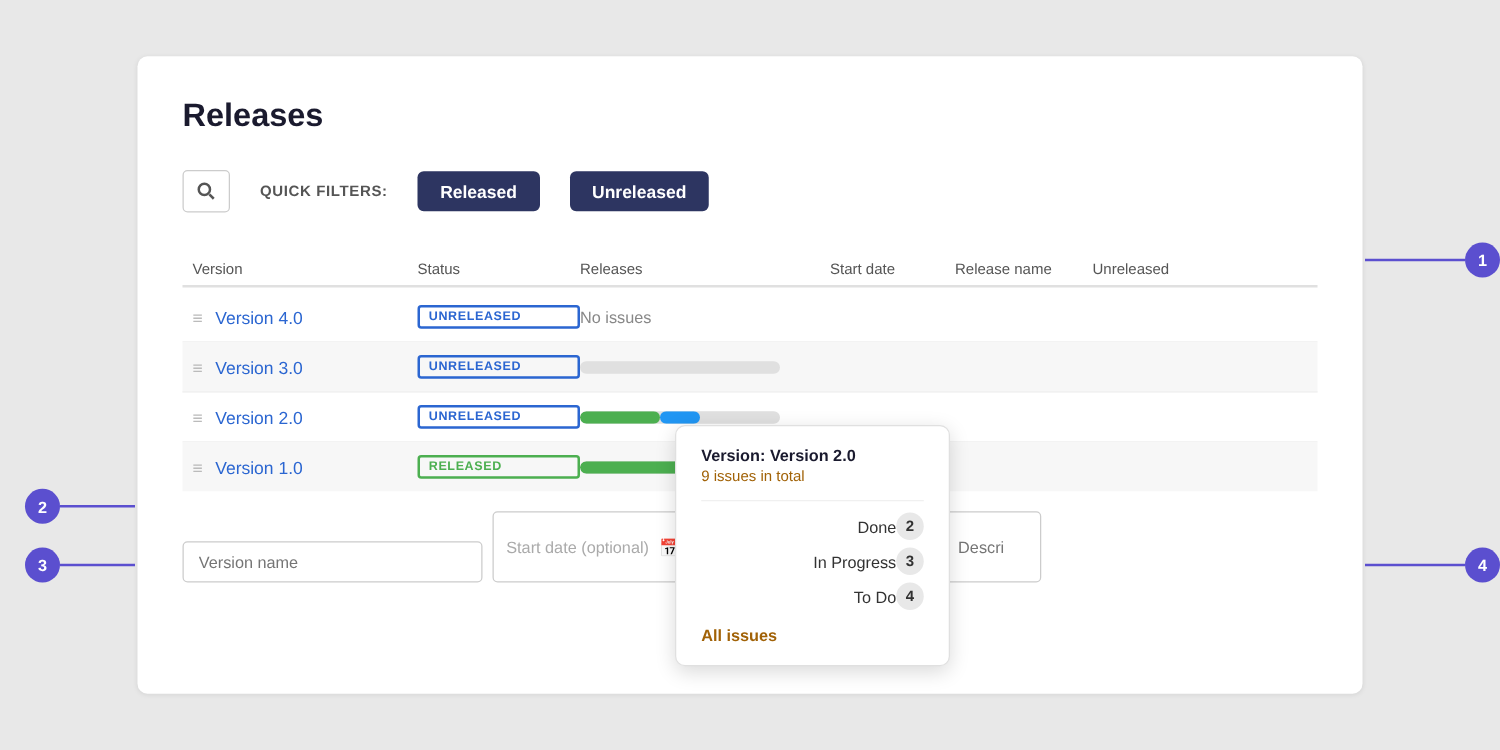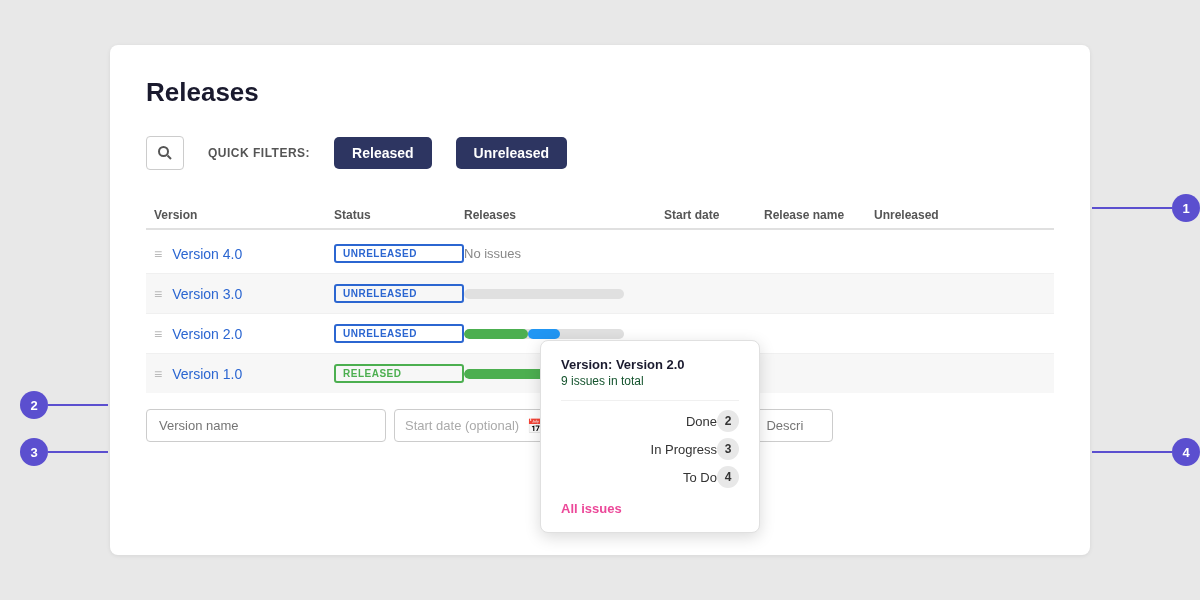--- a/index.html
+++ b/index.html
@@ -88,21 +88,21 @@
     .table-section { width: 100%; }
     .table-header {
       display: grid;
       grid-template-columns: 180px 130px 200px 100px 110px 1fr;
       padding: 6px 8px;
       border-bottom: 2px solid #e0e0e0;
       margin-bottom: 4px;
     }
     .col-header {
       font-size: 12px;
-      font-weight: 700;
+      font-weight: 400;
       color: #555;
     }
     .table-row {
       display: grid;
       grid-template-columns: 180px 130px 200px 100px 110px 1fr;
       padding: 10px 8px;
       border-bottom: 1px solid #f0f0f0;
       align-items: center;
       position: relative;
     }
@@ -198,21 +198,21 @@
       top: 295px;
     }
     .tooltip-title {
       font-size: 13px;
       font-weight: 700;
       color: #1a1a2e;
       margin-bottom: 2px;
     }
     .tooltip-subtitle {
       font-size: 12px;
-      color: #14532d;
+      color: #a16207;
       margin-bottom: 12px;
     }
     .tooltip-row {
       display: flex;
       justify-content: flex-end;
       align-items: center;
       padding: 3px 0;
       font-size: 13px;
       color: #333;
     }
@@ -222,21 +222,21 @@
       border-radius: 50%;
       background: #e8e8e8;
       display: flex;
       align-items: center;
       justify-content: center;
       font-size: 12px;
       font-weight: 600;
       color: #333;
     }
     .tooltip-all-issues {
-      color: #ec4899;
+      color: #a16207;
       font-size: 13px;
       font-weight: 600;
       margin-top: 10px;
       cursor: pointer;
     }
     .tooltip-divider {
       border: none;
       border-top: 1px solid #f0f0f0;
       margin: 8px 0 6px 0;
     }
@@ -357,21 +357,21 @@
       <div class="progress-bar-wrap">
         <div class="progress-bar-fill progress-green" style="width:100%"></div>
       </div>
       <span></span>
       <span></span>
       <span></span>
     </div>
   </div>
 
   <div class="bottom-form">
-    <input class="form-input" type="text" style="width: 240px;" placeholder="Version name">
+    <input class="form-input" type="text" style="width: 240px; margin-top: 24px;" placeholder="Version name">
     <div class="form-input-date">
       <span>Start date (optional)</span>
       <span class="calendar-icon">📅</span>
     </div>
     <div class="form-input-date">
       <span>Release date (optional)</span>
       <span class="calendar-icon">📅</span>
     </div>
     <input class="form-input" type="text" style="width: 80px;" placeholder="Descri">
   </div>

